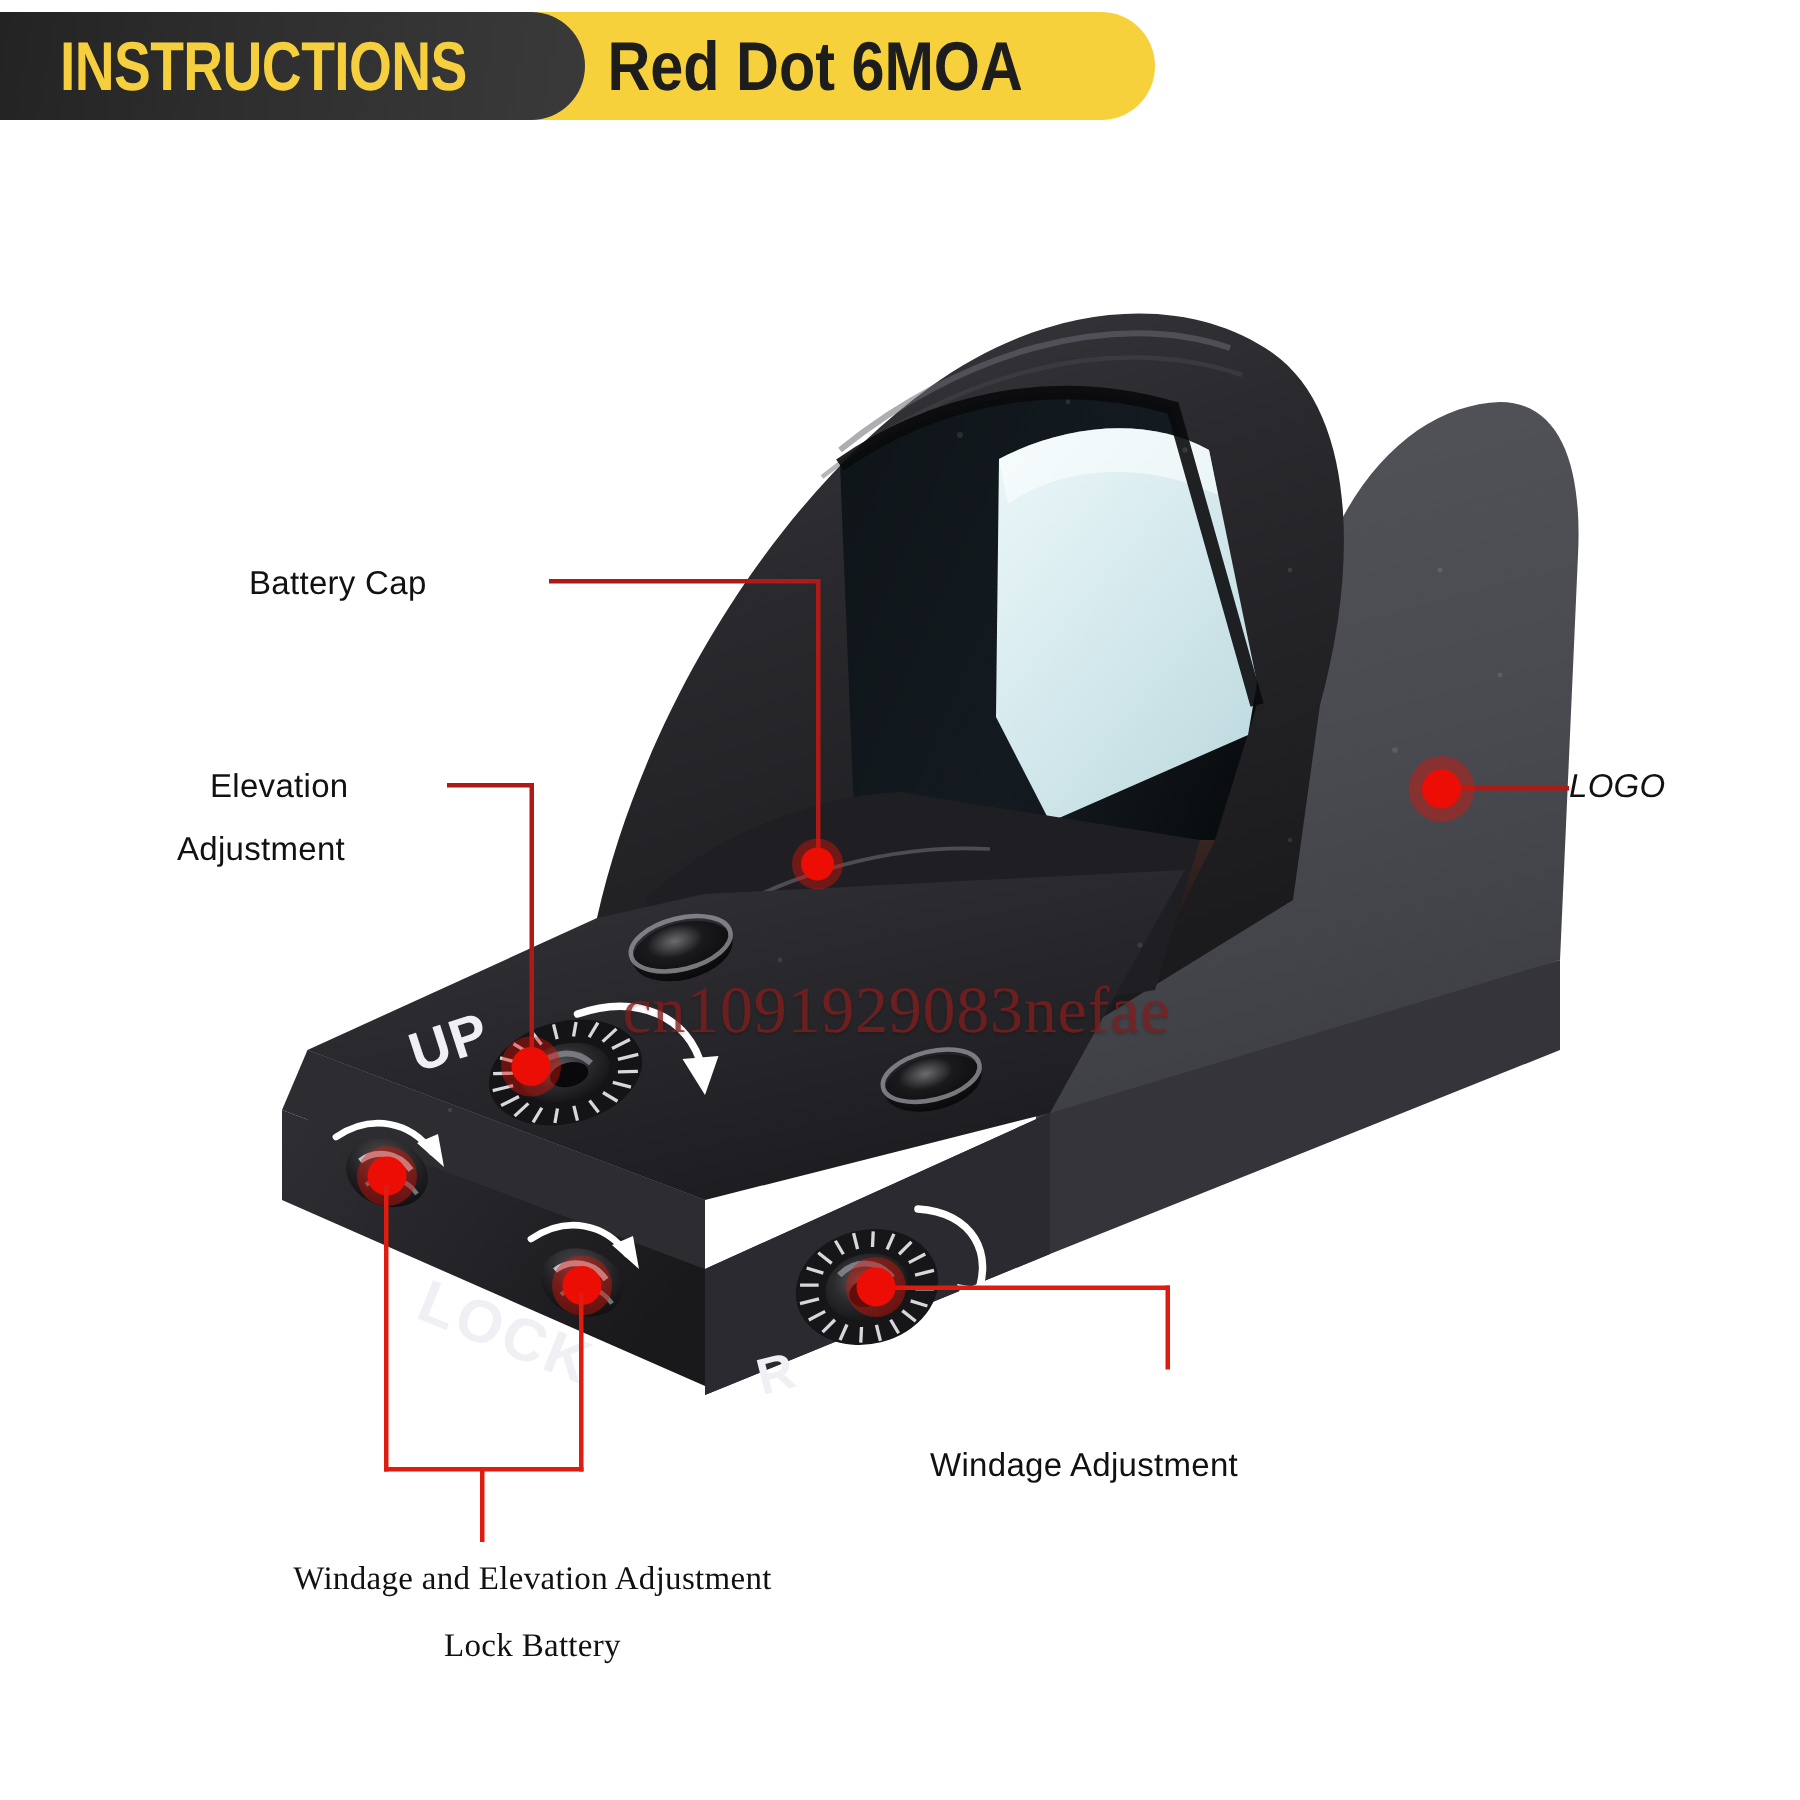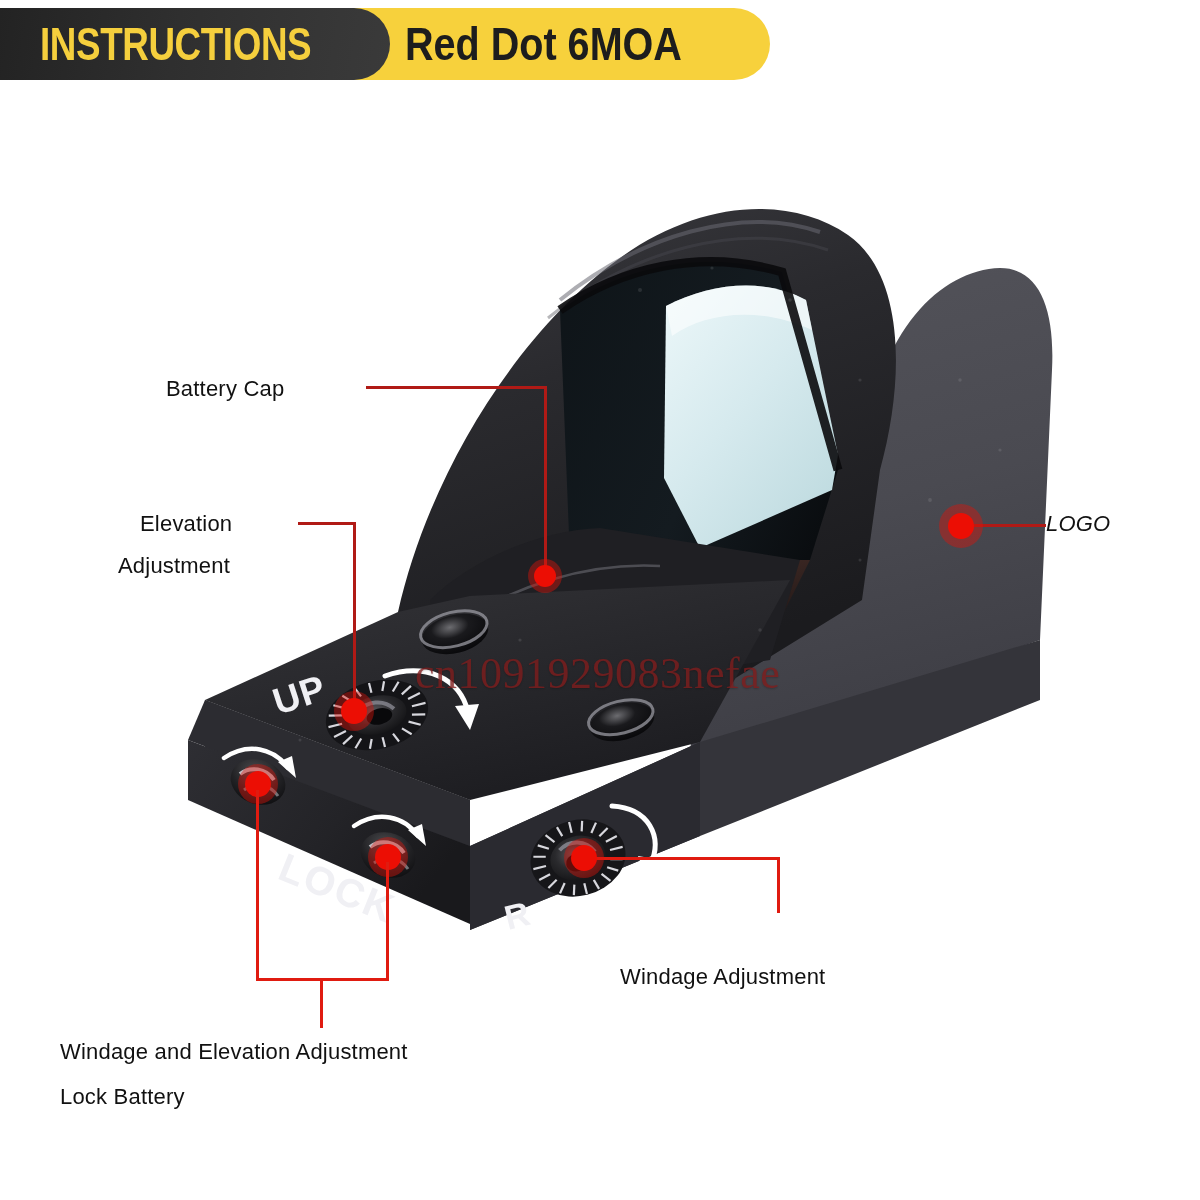--- a/index.html
+++ b/index.html
@@ -62,21 +62,21 @@
   .callout{
     position:absolute;
     color:#111;
     font-size:22px;
     font-weight:300;
     white-space:nowrap;
     letter-spacing:0.2px;
     line-height:38px;
     font-family:"Liberation Sans", sans-serif;
   }
-  .callout.center{text-align:left;white-space:normal;}
+  .callout.center{text-align:center;white-space:normal;font-family:Liberation Serif, serif;}
 
   
   .lead{position:absolute;background:#b01a16;}
   .lead.h{height:3px;}
   .lead.v{width:3px;}
   .lead.bright{background:#e01b10;}
 
   
   .dot{
     position:absolute;

